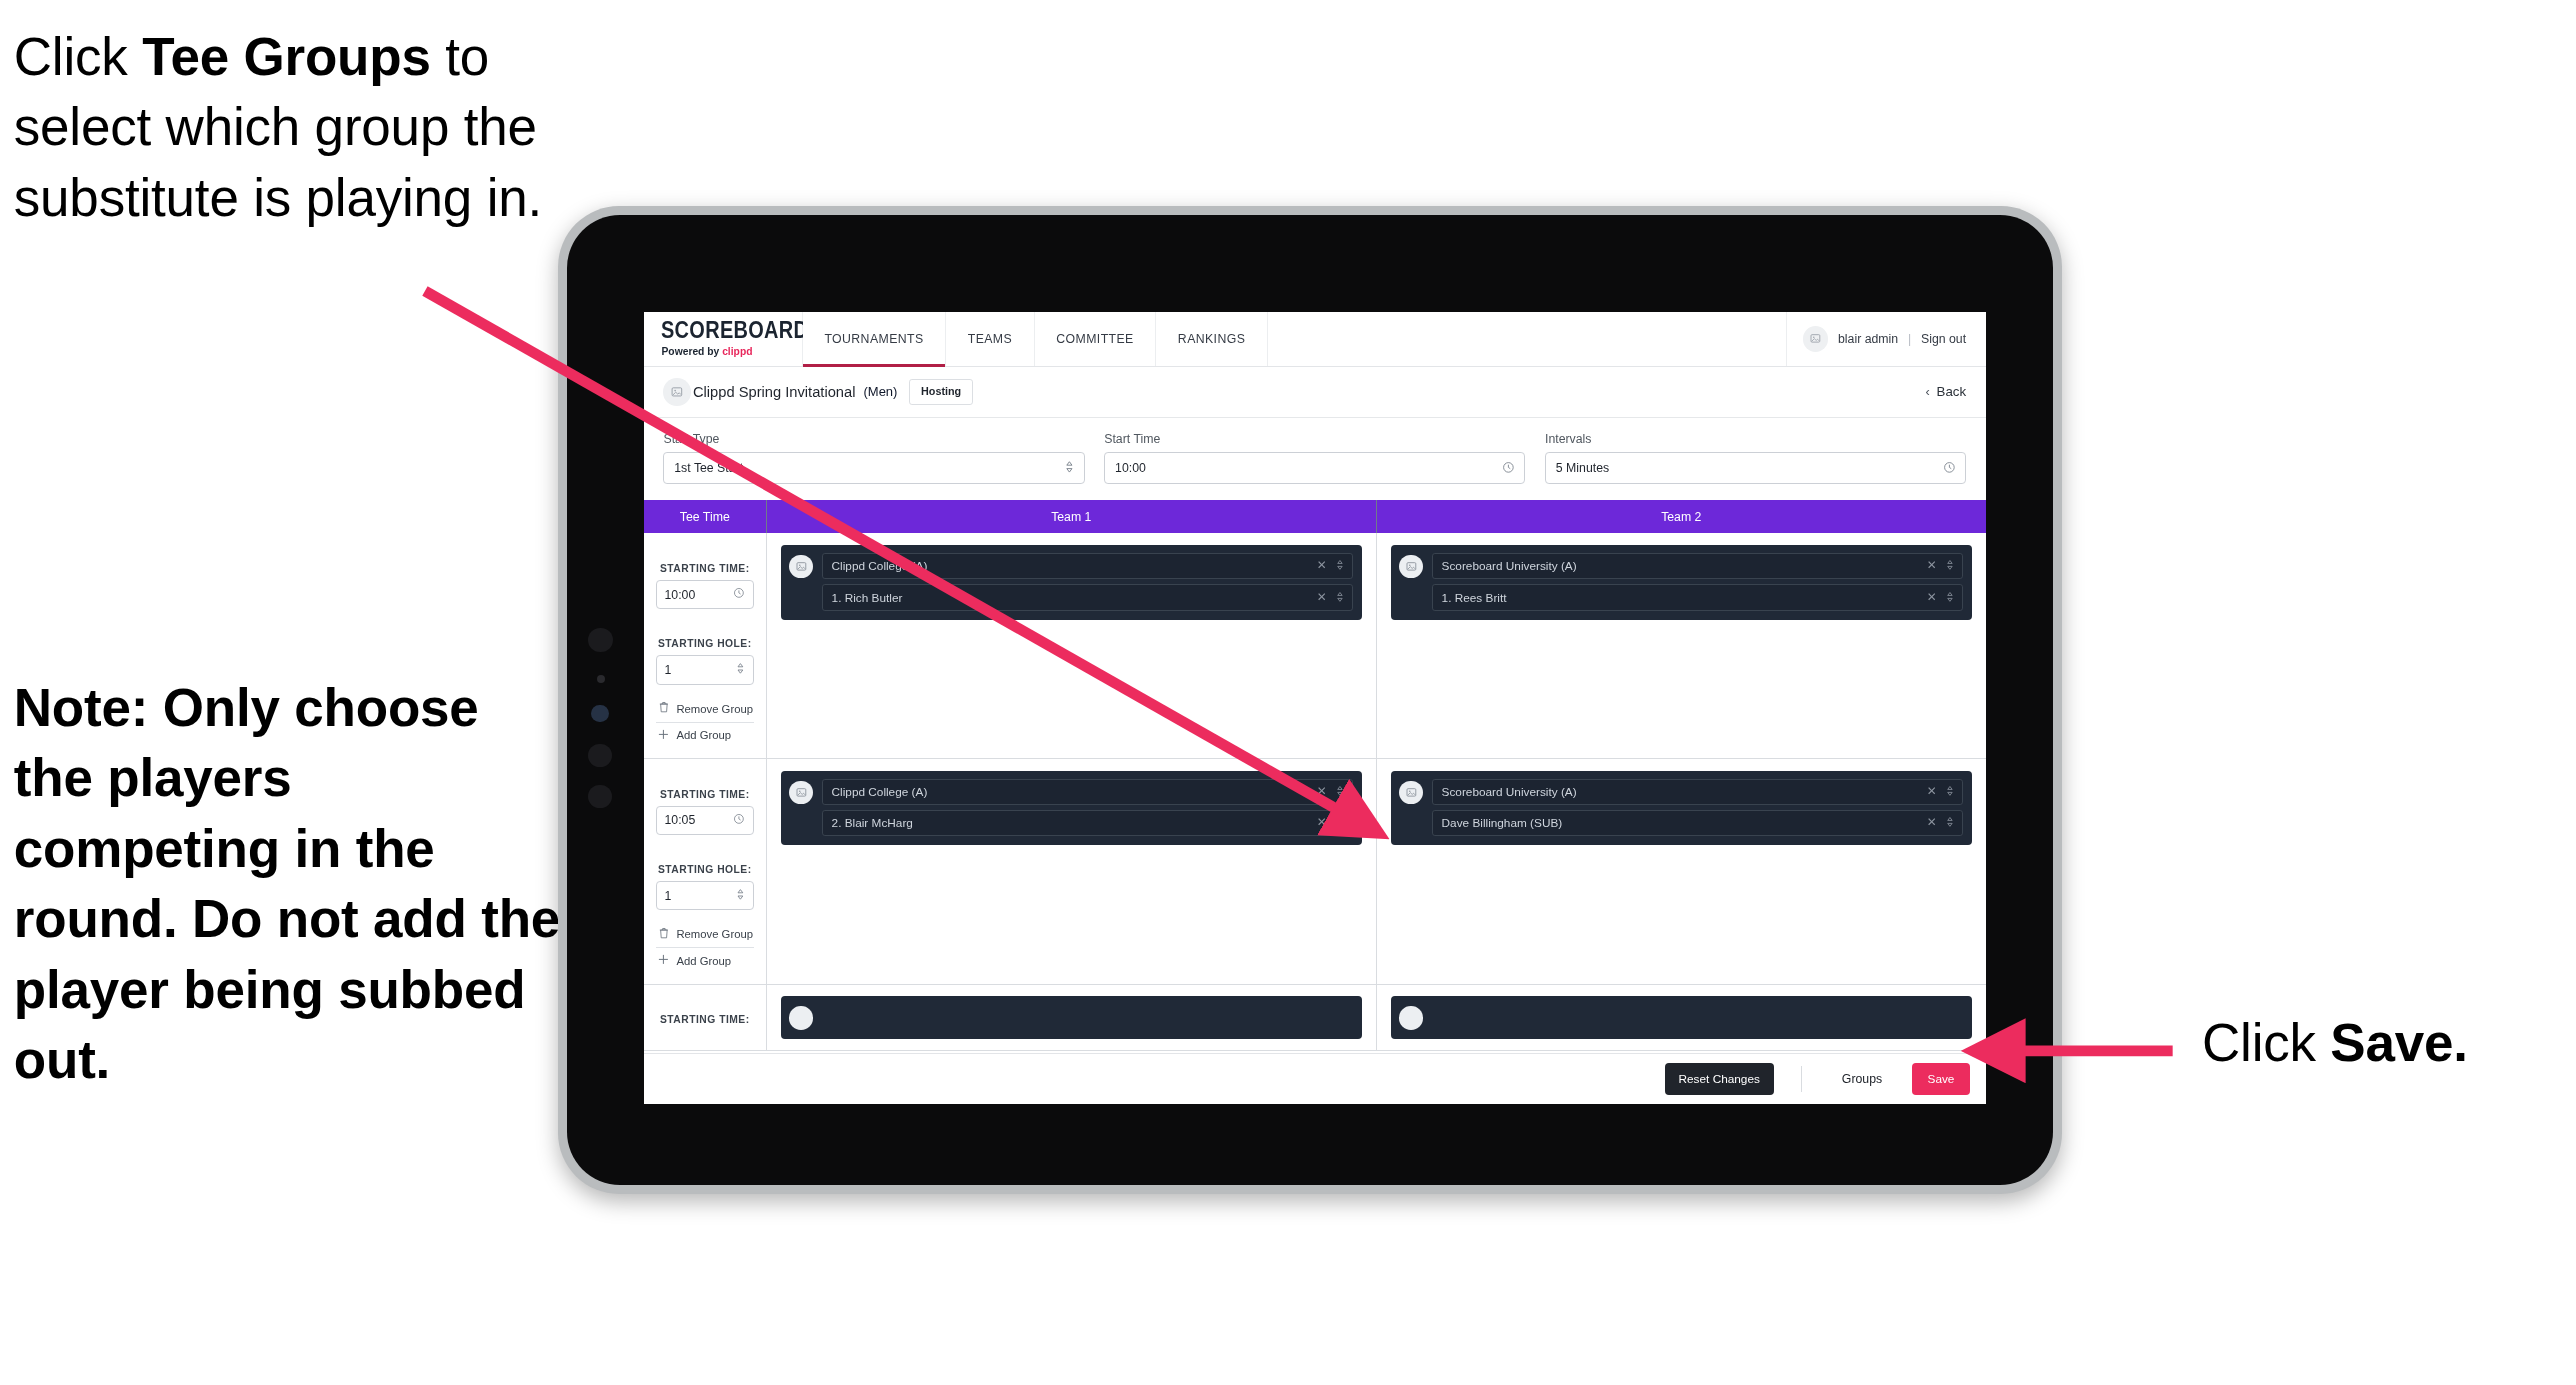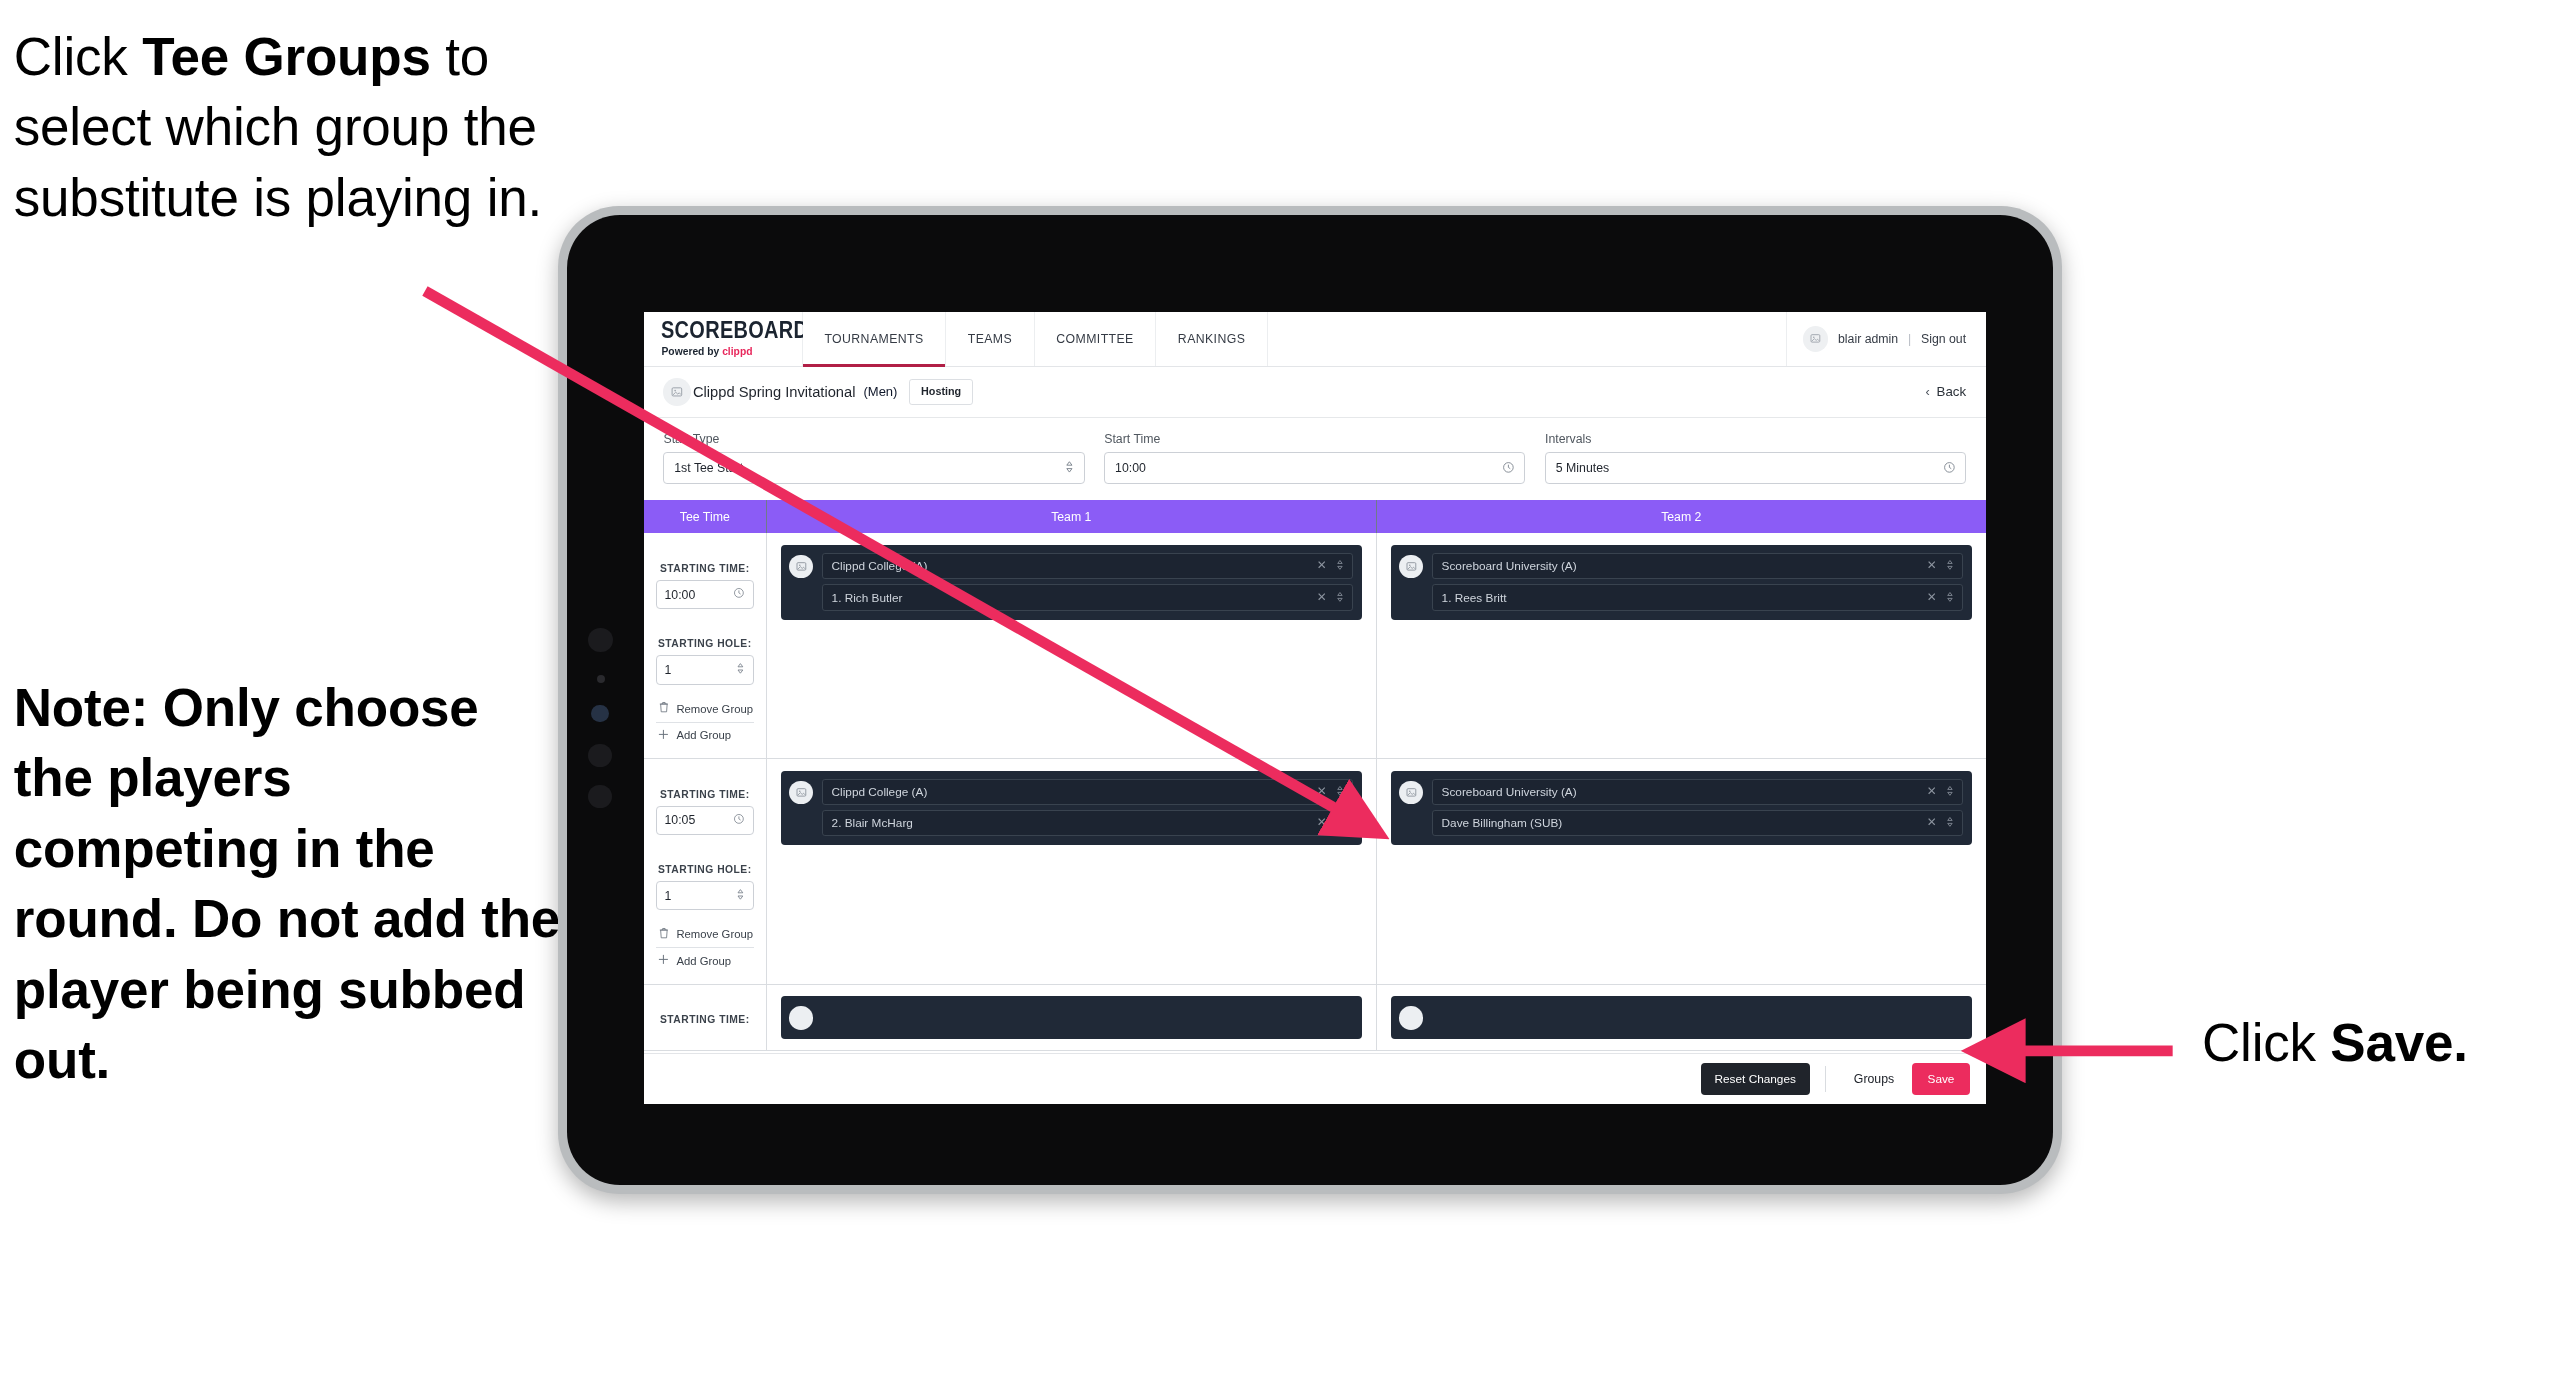--- a/index.html
+++ b/index.html
@@ -202,21 +202,21 @@
     font-size: 12.3px;
     color: #1f242c;
     cursor: pointer;
   }
   .field-box .val { flex: 1; }
   .field-box .adorn { color: #7a828c; font-size: 12.8px; line-height: 1; }
 
   
   #table-head {
     display: flex;
-    background: #8b5cf6;
+    background: #6d28d9;
     color: #ffffff;
     height: 33px;
     align-items: stretch;
     flex: none;
     margin: 0 0 0 0;
   }
   #table-head .th {
     display: flex; align-items: center; justify-content: center;
     font-size: 12.3px;
   }
@@ -313,21 +313,21 @@
 
   
   .grp-row.partial { min-height: 45px; overflow: hidden; }
 
   
   #app-footer {
     height: 51px;
     background: #ffffff;
     border-top: 1px solid #e3e5e8;
     display: flex; align-items: center; justify-content: flex-end;
-    gap: 0;
+    gap: 12px;
     padding: 0 15.7px;
     flex: none;
   }
   #reset-btn {
     background: #20242b;
     color: #fff;
     border: none;
     border-radius: 3.9px;
     font-size: 11.8px;
     padding: 8.8px 13.8px;

